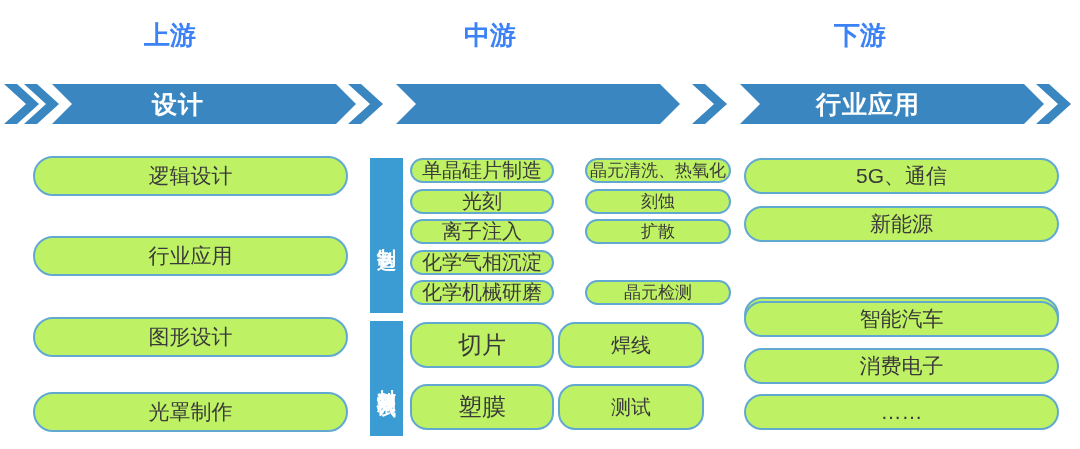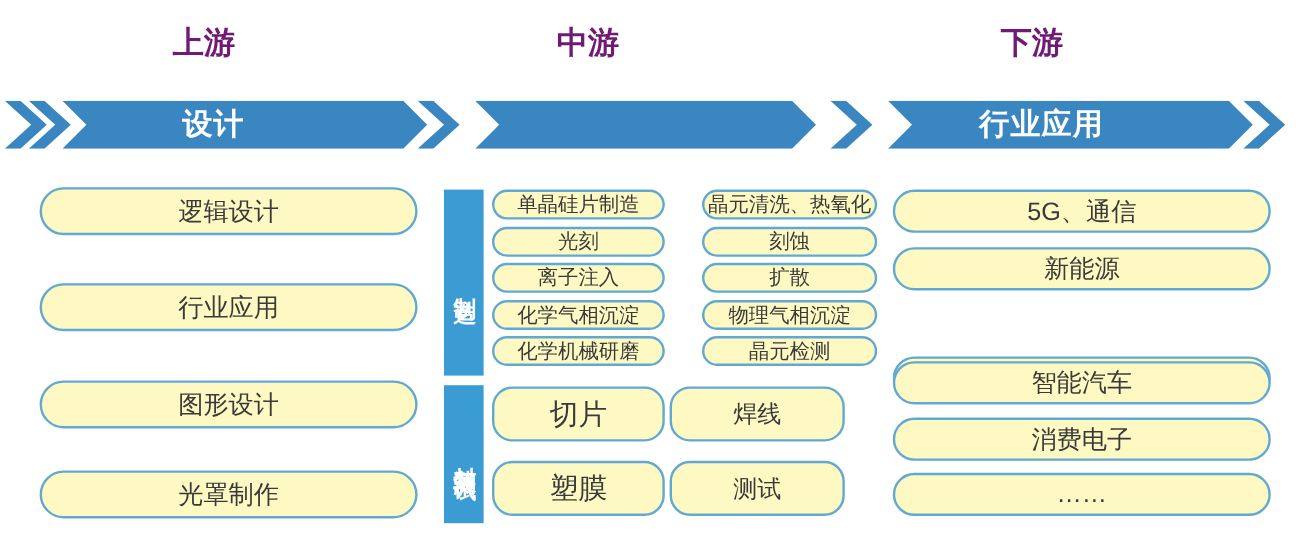--- a/index.html
+++ b/index.html
@@ -6,40 +6,40 @@
   #stage{
     position:relative;
     width:1080px;height:449px;
     background:#ffffff;
     font-family:"Liberation Sans","DejaVu Sans",sans-serif;
     overflow:hidden;
   }
   .stage-label{
     position:absolute;top:18px;width:150px;
     text-align:center;
-    font-size:26px;font-weight:bold;color:#701a75;
+    font-size:26px;font-weight:bold;color:#3b82f6;
   }
   #ribbon{position:absolute;left:0;top:84px;width:1080px;height:40px;}
   #ribbon svg{position:absolute;left:0;top:0;}
   .ribbon-label{
     position:absolute;top:0;height:40px;line-height:40px;
     text-align:center;color:#ffffff;
     font-size:25px;font-weight:bold;letter-spacing:1px;
   }
   .pill{
     position:absolute;
-    background:#fef9c3;
+    background:#bef264;
     border:2px solid #62a9d2;
     box-sizing:border-box;
     display:flex;align-items:center;justify-content:center;
     color:#3a3a3a;
   }
   .pill.lg{left:33px;width:315px;height:40px;border-radius:20px;font-size:21px;}
   .pill.rt{left:744px;width:315px;height:36px;border-radius:19px;font-size:21px;}
-  .pill.sm1{left:410px;width:144px;height:25px;border-radius:13px;font-size:17px;}
+  .pill.sm1{left:410px;width:144px;height:25px;border-radius:13px;font-size:20px;}
   .pill.sm2{left:585px;width:146px;height:25px;border-radius:13px;font-size:17px;}
   .pill.pk1{left:410px;width:144px;height:46px;border-radius:17px;font-size:24px;}
   .pill.pk2{left:558px;width:146px;height:46px;border-radius:17px;font-size:20px;}
   .vtab{
     position:absolute;left:370px;width:33px;
     background:#3b9bd3;color:#ffffff;
     display:flex;align-items:center;justify-content:center;
     writing-mode:vertical-rl;text-orientation:upright;
     font-size:19px;font-weight:bold;letter-spacing:3px;
   }
@@ -79,21 +79,20 @@
 
   <div class="pill sm1" style="top:158px;">单晶硅片制造</div>
   <div class="pill sm1" style="top:189px;">光刻</div>
   <div class="pill sm1" style="top:219px;">离子注入</div>
   <div class="pill sm1" style="top:250px;">化学气相沉淀</div>
   <div class="pill sm1" style="top:280px;">化学机械研磨</div>
 
   <div class="pill sm2" style="top:158px;">晶元清洗、热氧化</div>
   <div class="pill sm2" style="top:189px;">刻蚀</div>
   <div class="pill sm2" style="top:219px;">扩散</div>
-  <div class="pill sm2" style="top:250px;">物理气相沉淀</div>
   <div class="pill sm2" style="top:280px;">晶元检测</div>
 
   <div class="vtab" style="top:321px;height:115px;">封装测试</div>
 
   <div class="pill pk1" style="top:322px;">切片</div>
   <div class="pill pk1" style="top:384px;">塑膜</div>
   <div class="pill pk2" style="top:322px;">焊线</div>
   <div class="pill pk2" style="top:384px;">测试</div>
 
   <div class="pill rt" style="top:158px;">5G、通信</div>

